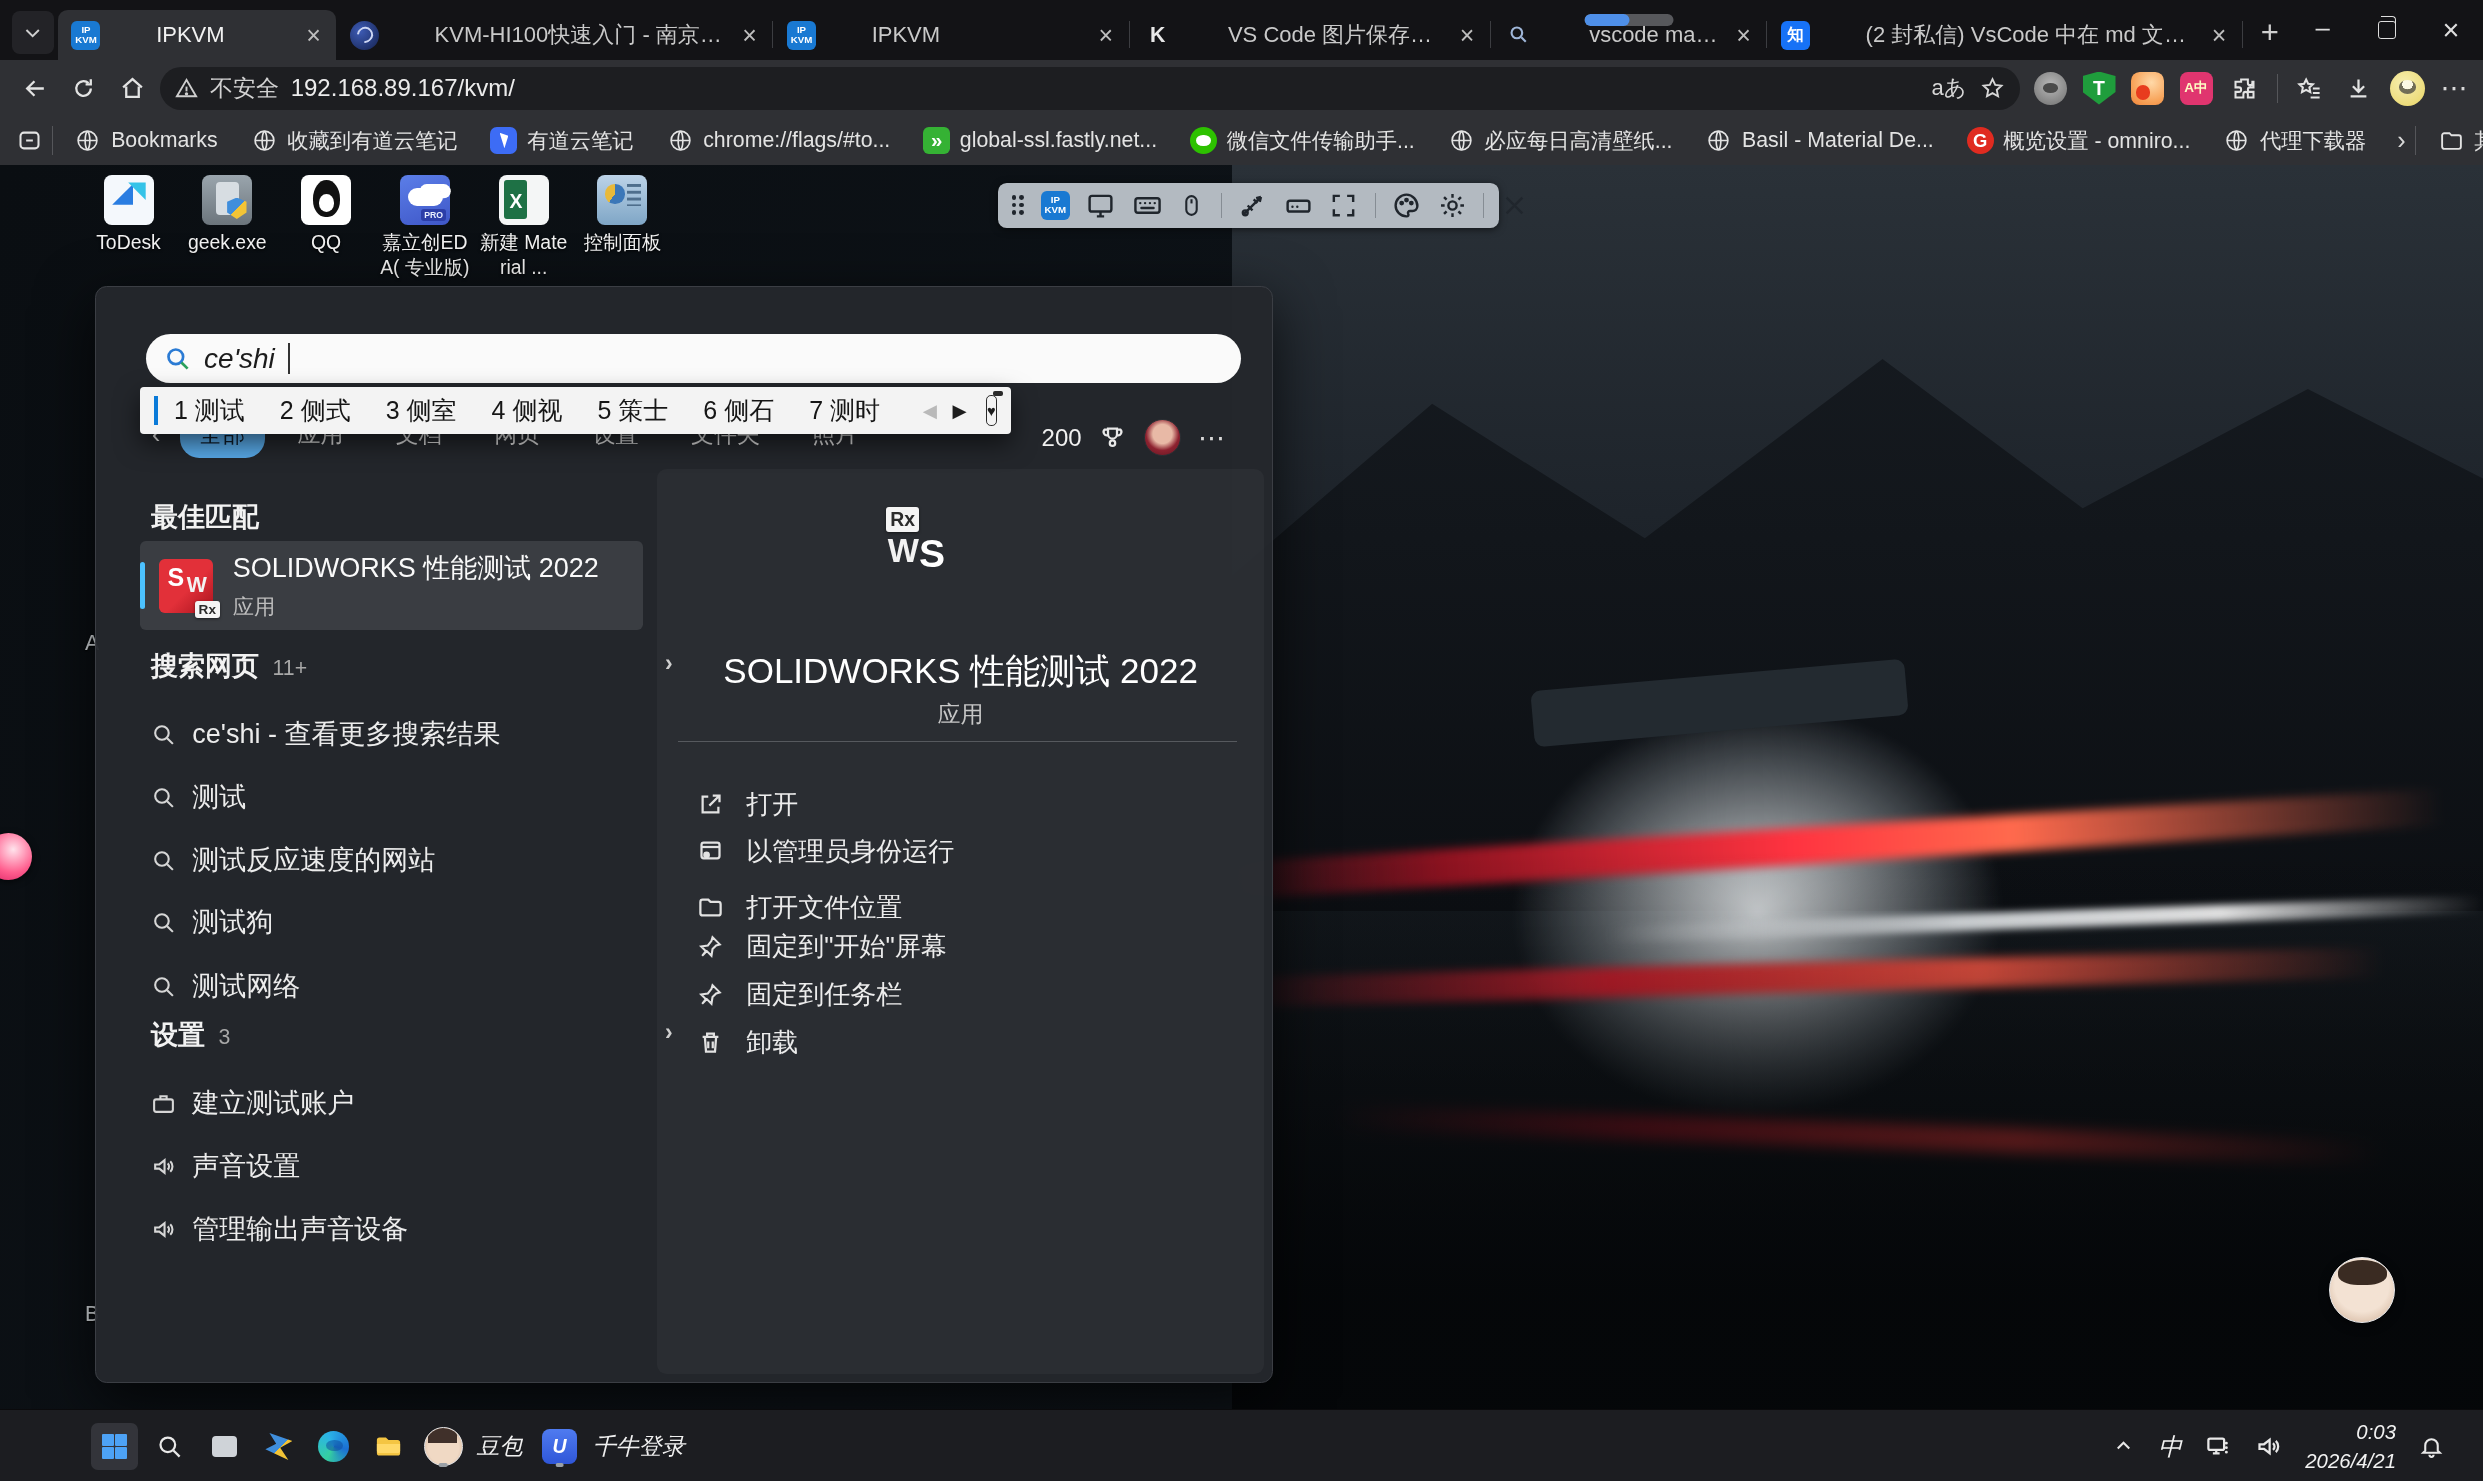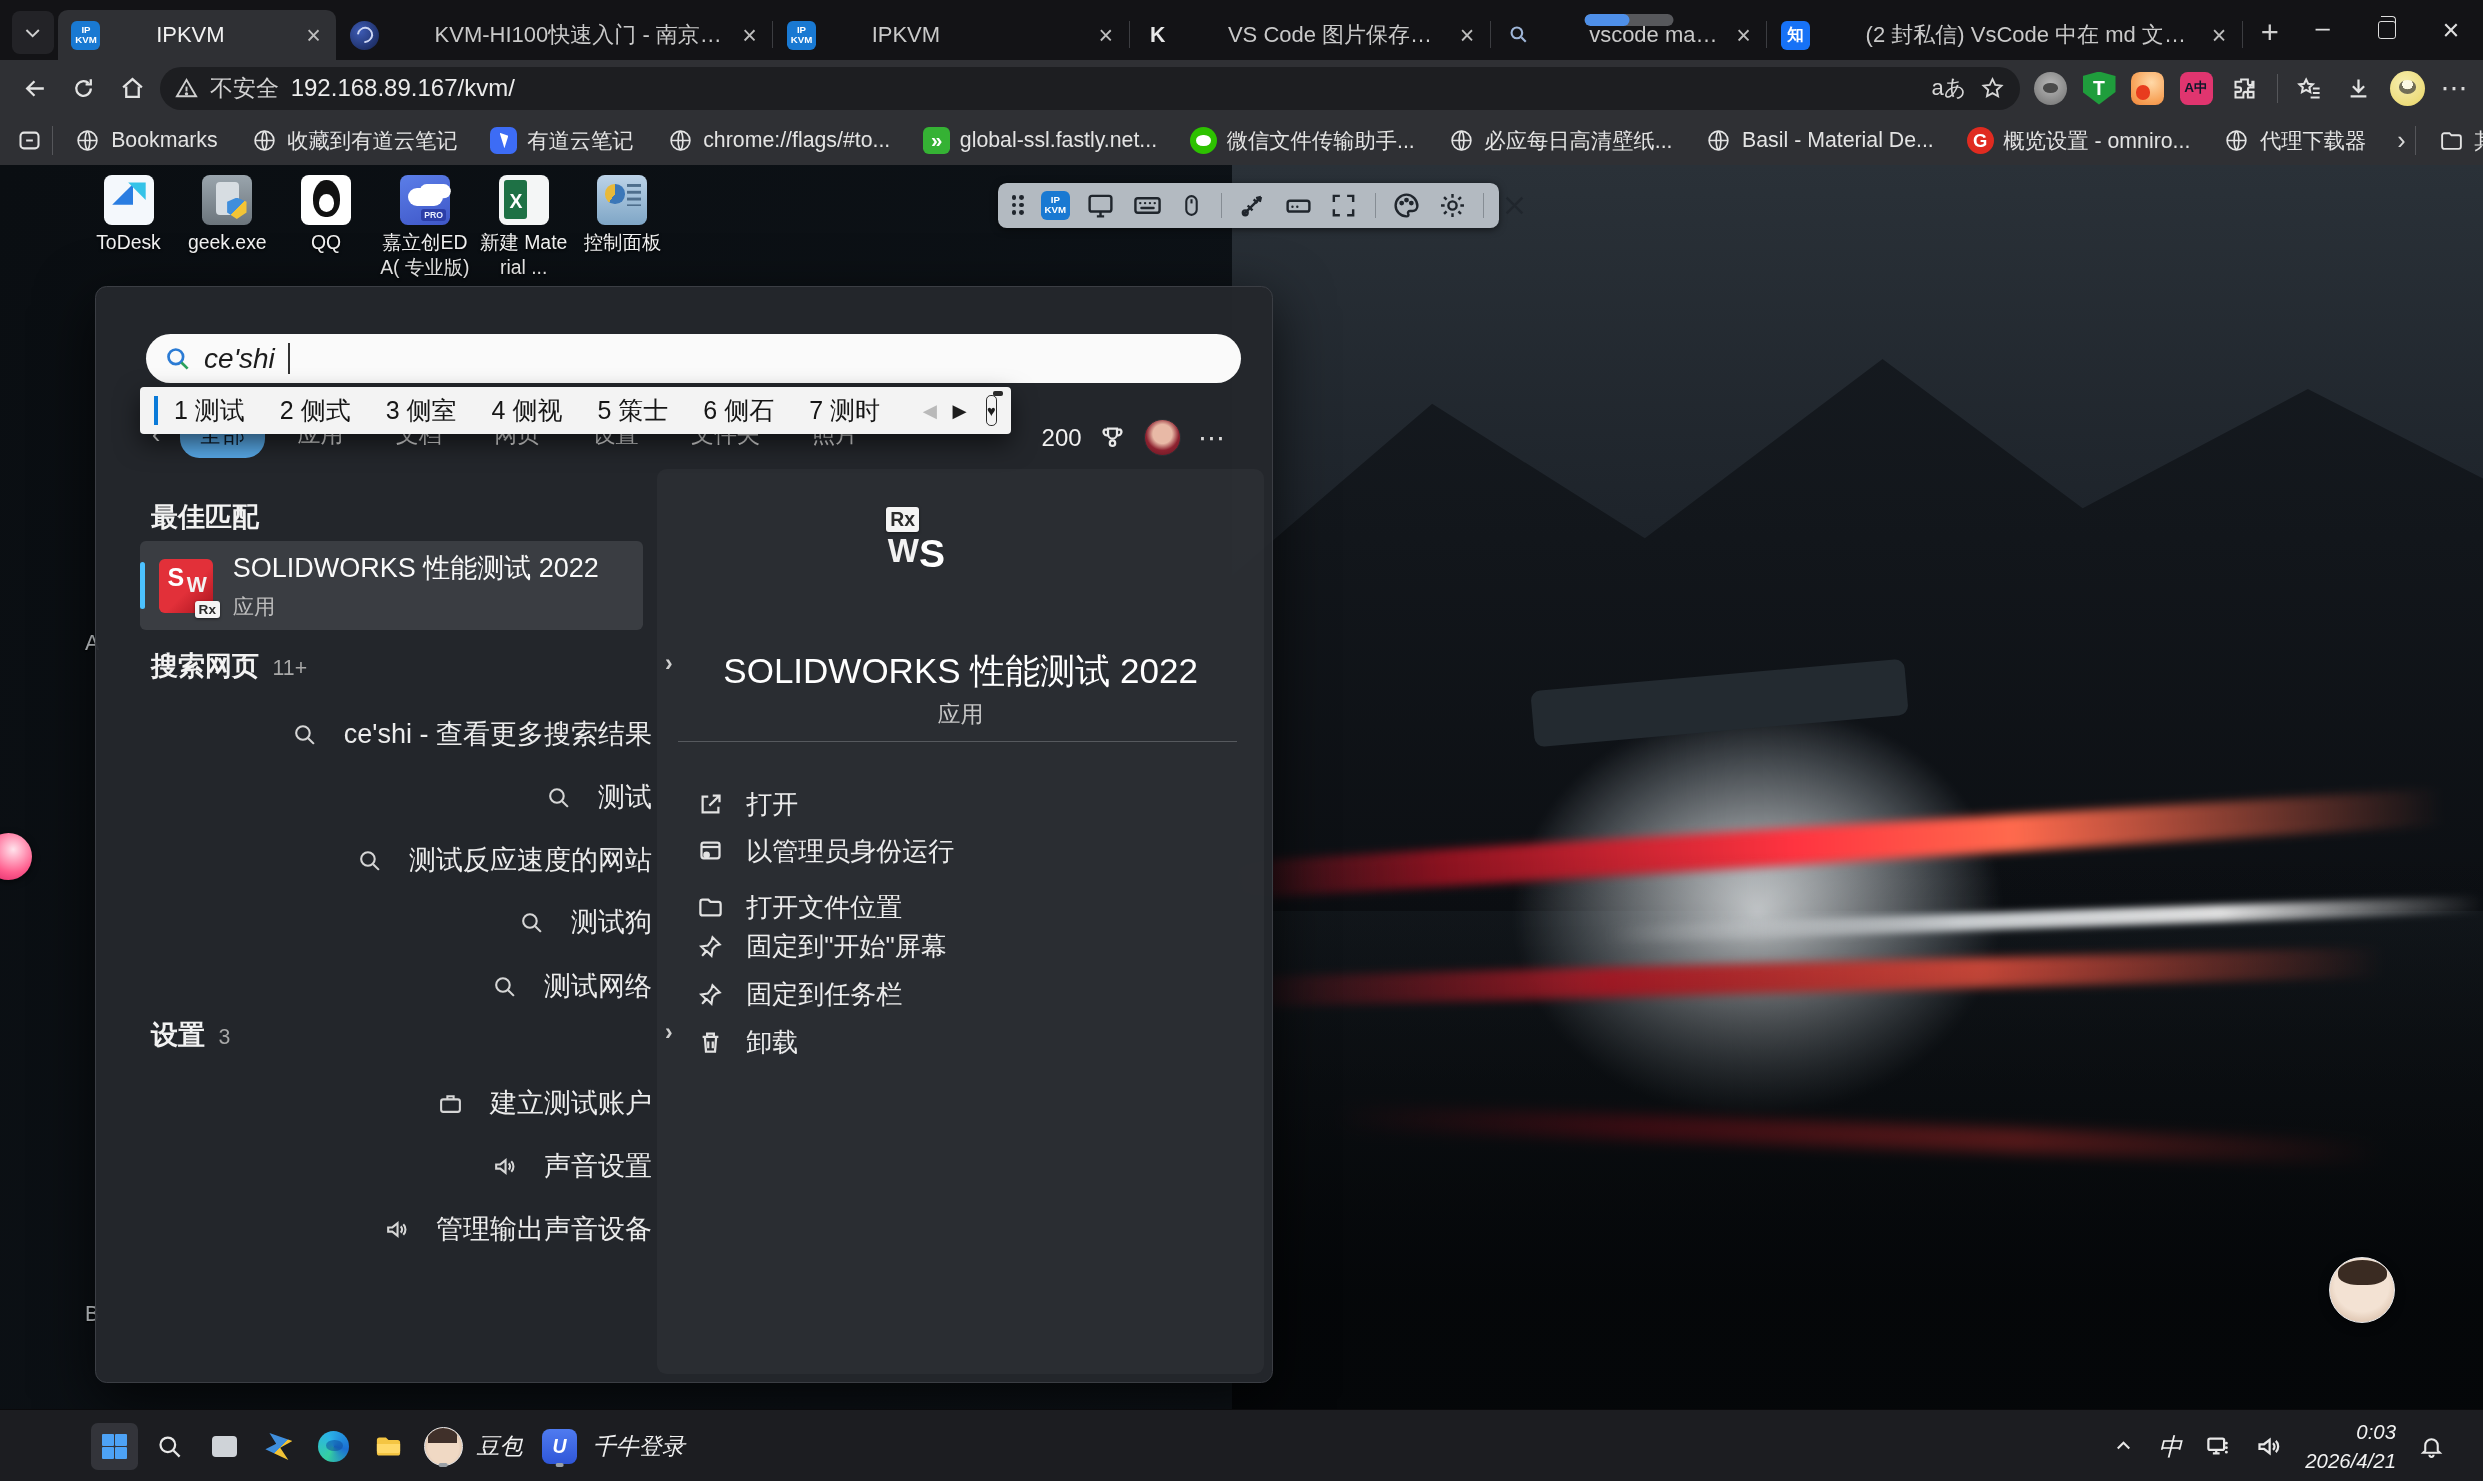--- a/index.html
+++ b/index.html
@@ -49,21 +49,21 @@
   .url{color:#ececec;font-size:24px;flex:1;white-space:nowrap;overflow:hidden;}
   .pill-right{display:flex;align-items:center;gap:13.6px;flex:none;color:#d7d7d7;font-size:22px;}
   .extrow{display:flex;align-items:center;gap:15.5px;flex:none;padding-left:7.8px;}
   .exticon{width:33px;height:33px;display:flex;align-items:center;justify-content:center;flex:none;}
   .ext-monkey{background:radial-gradient(circle at 50% 40%,#b9b9b9,#6e6e6e);border-radius:50%;}
   .ext-monkey::after{content:"";width:15.5px;height:9.7px;background:#4a4a4a;border-radius:50%;display:block;}
   .ext-shield{background:#1f9d3c;clip-path:polygon(50% 0,100% 14%,100% 62%,50% 100%,0 62%,0 14%);
               color:#fff;font-weight:bold;font-size:19.4px;}
   .ext-orange{background:radial-gradient(circle at 62% 32%,#ffd9a8,#f8a55c 60%,#f08438);border-radius:8.7px;position:relative;}
   .ext-orange::after{content:"";position:absolute;left:4.9px;bottom:4.9px;width:14.6px;height:14.6px;border-radius:50%;background:#e83c1e;}
-  .ext-azh{background:#e0356f;border-radius:7.8px;color:#0f172a;font-size:13.6px;font-weight:bold;}
+  .ext-azh{background:#e0356f;border-radius:7.8px;color:#fef9c3;font-size:13.6px;font-weight:bold;}
   .vsep{width:1px;height:29px;background:#55565a;flex:none;}
   .avatar-yellow{width:35px;height:35px;border-radius:50%;flex:none;
                  background:radial-gradient(circle at 40% 35%,#f6eeb0,#e9d565);position:relative;}
   .avatar-yellow::after{content:"";position:absolute;left:8.7px;top:9.7px;width:17.5px;height:13.6px;border-radius:50%;
                         background:radial-gradient(circle at 50% 30%,#fff 40%,#3a3a3a 41%);opacity:.7;}
   .dots3{color:#d9d9d9;font-size:27px;letter-spacing:1.9px;flex:none;}
 
   .bookmarksbar{position:absolute;top:116px;left:0;width:2483px;height:49px;background:#2f3034;
                 display:flex;align-items:center;padding:0 15.5px;box-sizing:border-box;gap:9.7px;}
   .bm{display:flex;align-items:center;gap:9.7px;padding:3.9px 11.6px;border-radius:7.8px;flex:none;}
@@ -194,22 +194,22 @@
   .sw-sm{width:54px;height:54px;}
   .sw-lg{width:83px;height:83px;border-radius:8.7px;}
   .sw-icon .s1{position:absolute;left:15%;top:8%;color:#fff;font-weight:bold;}
   .sw-icon .s2{position:absolute;right:12%;top:26%;color:#f2f2f2;font-weight:bold;}
   .sw-sm .s1{font-size:25px;} .sw-sm .s2{font-size:21.3px;}
   .sw-lg .s1{font-size:39px;} .sw-lg .s2{font-size:33px;}
   .sw-icon .rx{position:absolute;right:-12%;bottom:-10%;background:#f4f4f4;color:#2b2b2b;font-weight:bold;
                border-radius:2.9px;padding:1px 3.9px;box-shadow:0 1px 2.9px rgba(0,0,0,.5);}
   .sw-sm .rx{font-size:13.6px;} .sw-lg .rx{font-size:19.4px;}
 
-  .listrow{position:absolute;left:51px;width:505px;height:56px;display:flex;align-items:center;gap:25px;
-           padding-left:21.3px;box-sizing:border-box;border-radius:5.8px;justify-content:flex-end;}
+  .listrow{position:absolute;left:32px;width:505px;height:56px;display:flex;align-items:center;gap:14px;
+           padding-left:21.3px;box-sizing:border-box;border-radius:5.8px;}
   .listrow .lbl{font-size:27px;color:#ececec;white-space:nowrap;}
   .lico{width:29px;height:29px;flex:none;display:flex;align-items:center;justify-content:center;color:#d6d6d6;}
 
   .dtitle{position:absolute;left:561px;right:7.8px;top:361px;text-align:center;font-size:35px;color:#fff;}
   .dtype{position:absolute;left:561px;right:7.8px;top:412px;text-align:center;font-size:23px;color:#c6c6c6;}
   .ddivider{position:absolute;left:582px;right:35px;top:454px;height:1px;background:#56595e;}
   .action{position:absolute;left:600px;width:543px;height:41px;display:flex;align-items:center;gap:21.3px;}
   .action .albl{font-size:26px;color:#ececec;}
   .aico{width:29px;height:29px;flex:none;display:flex;align-items:center;justify-content:center;color:#e2e2e2;}
 

